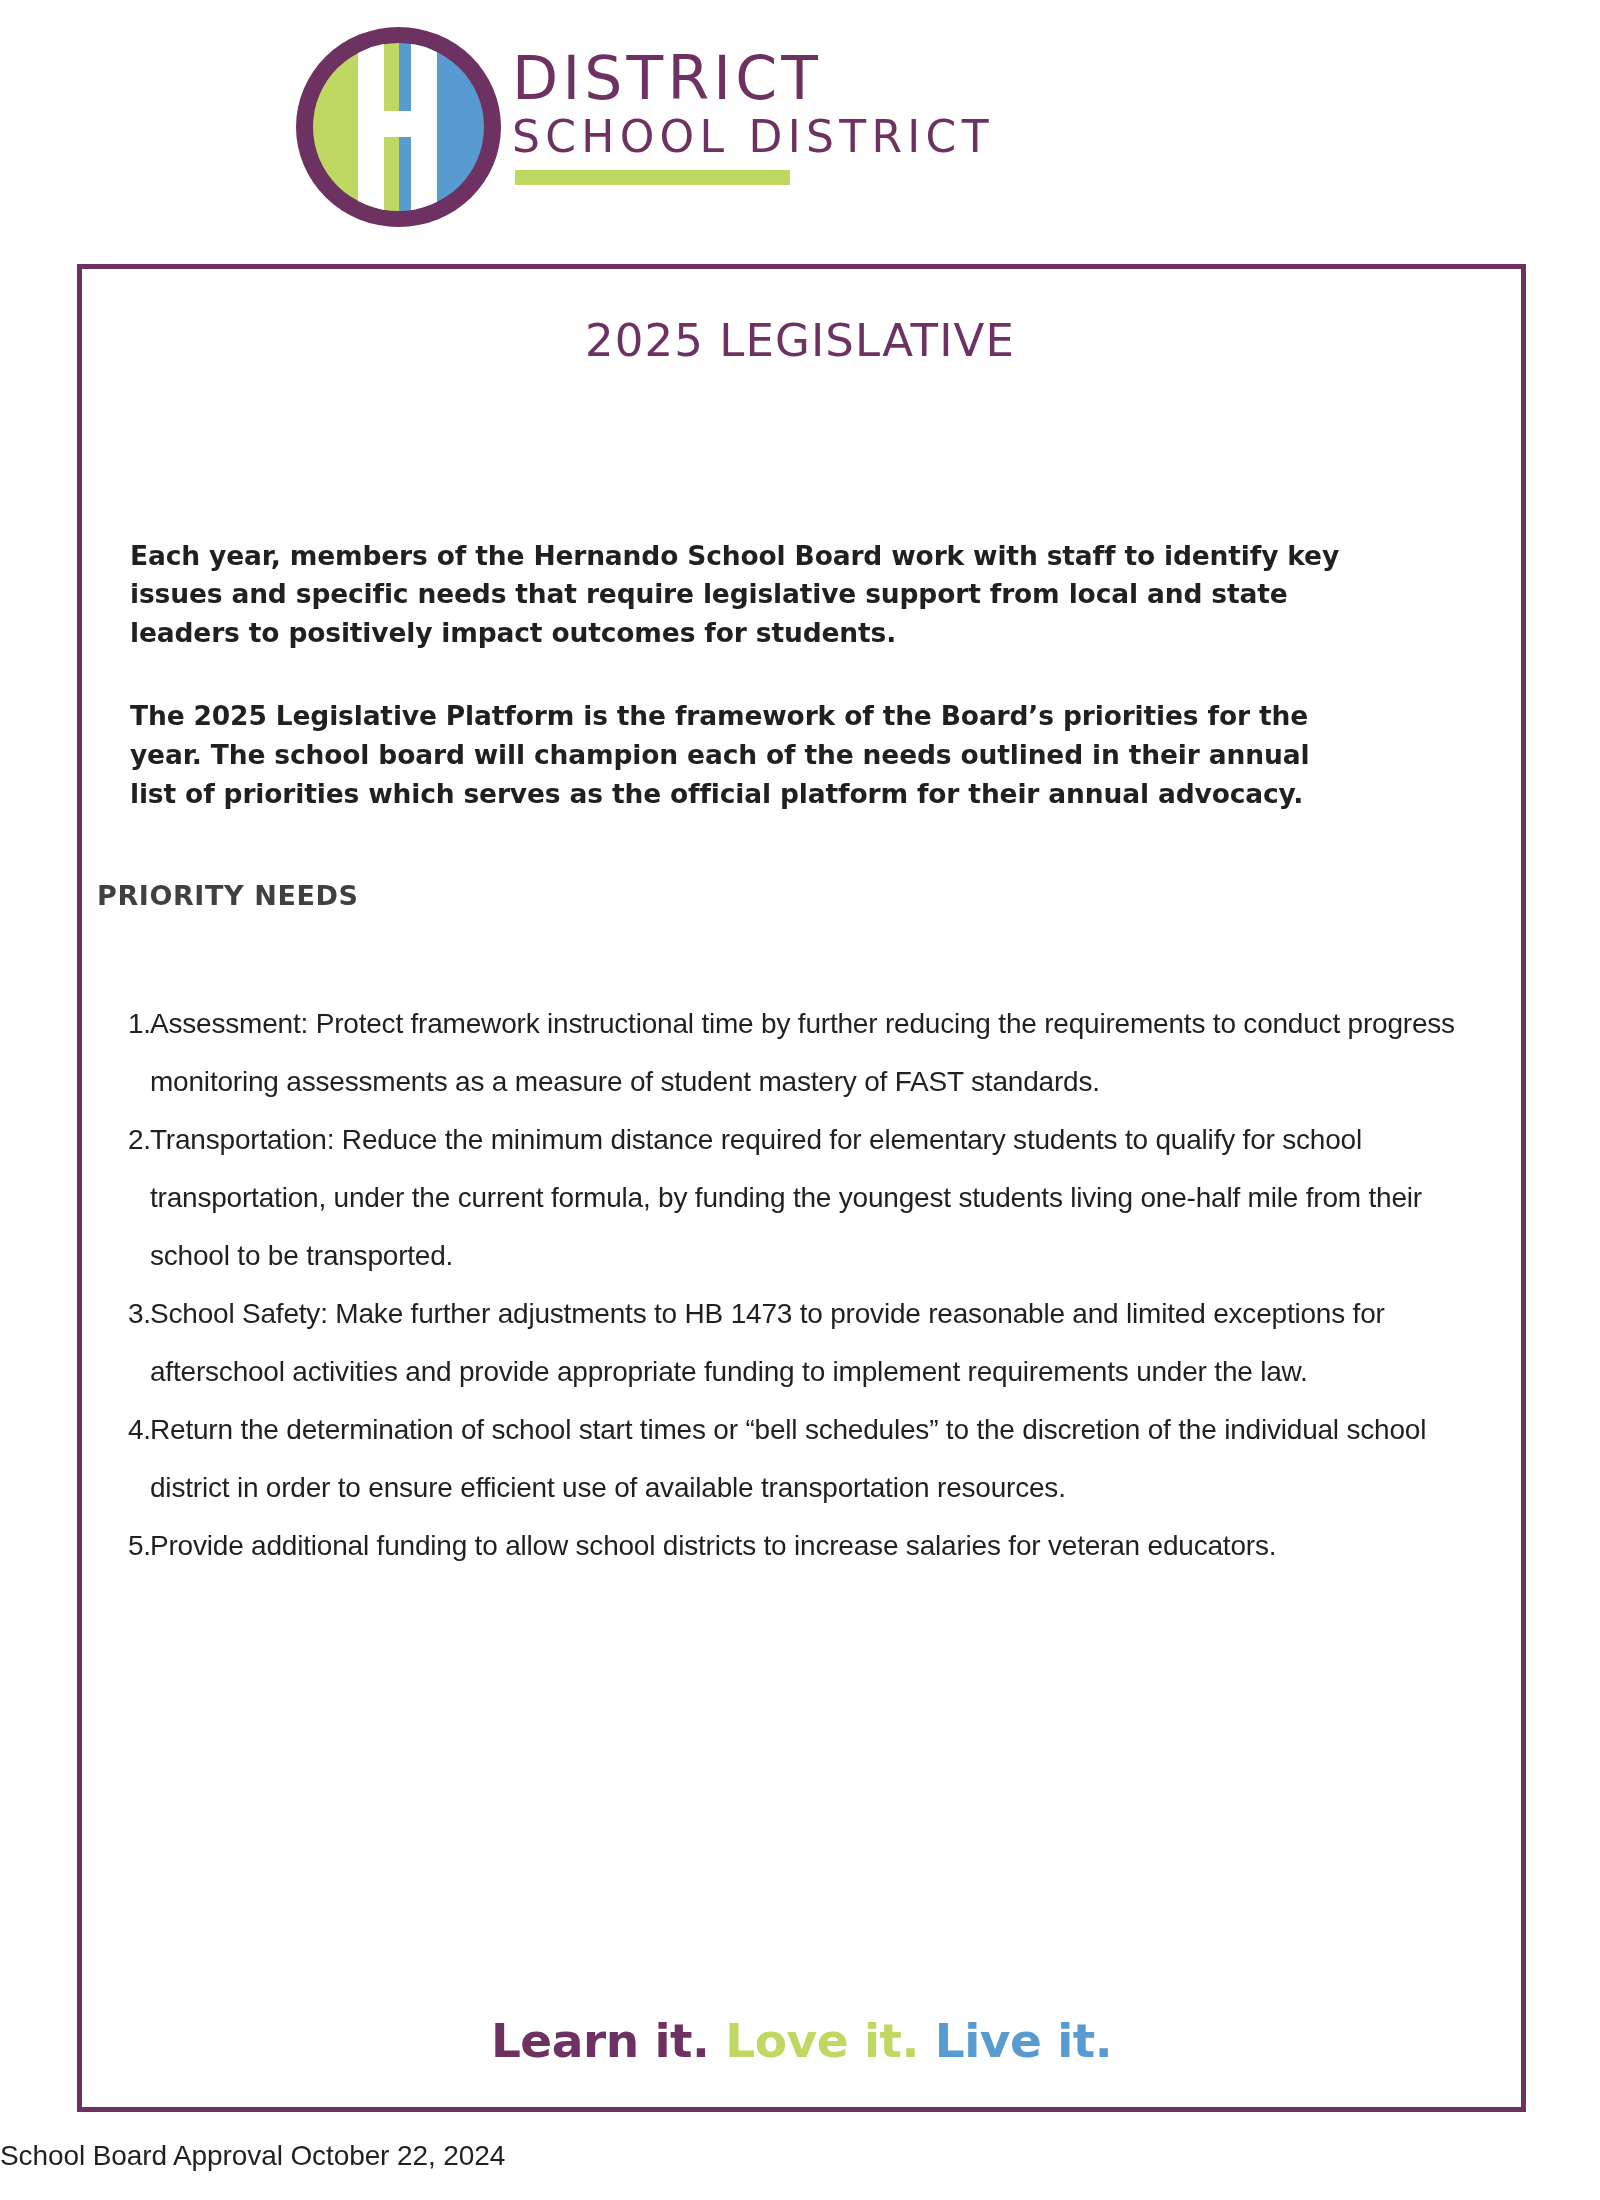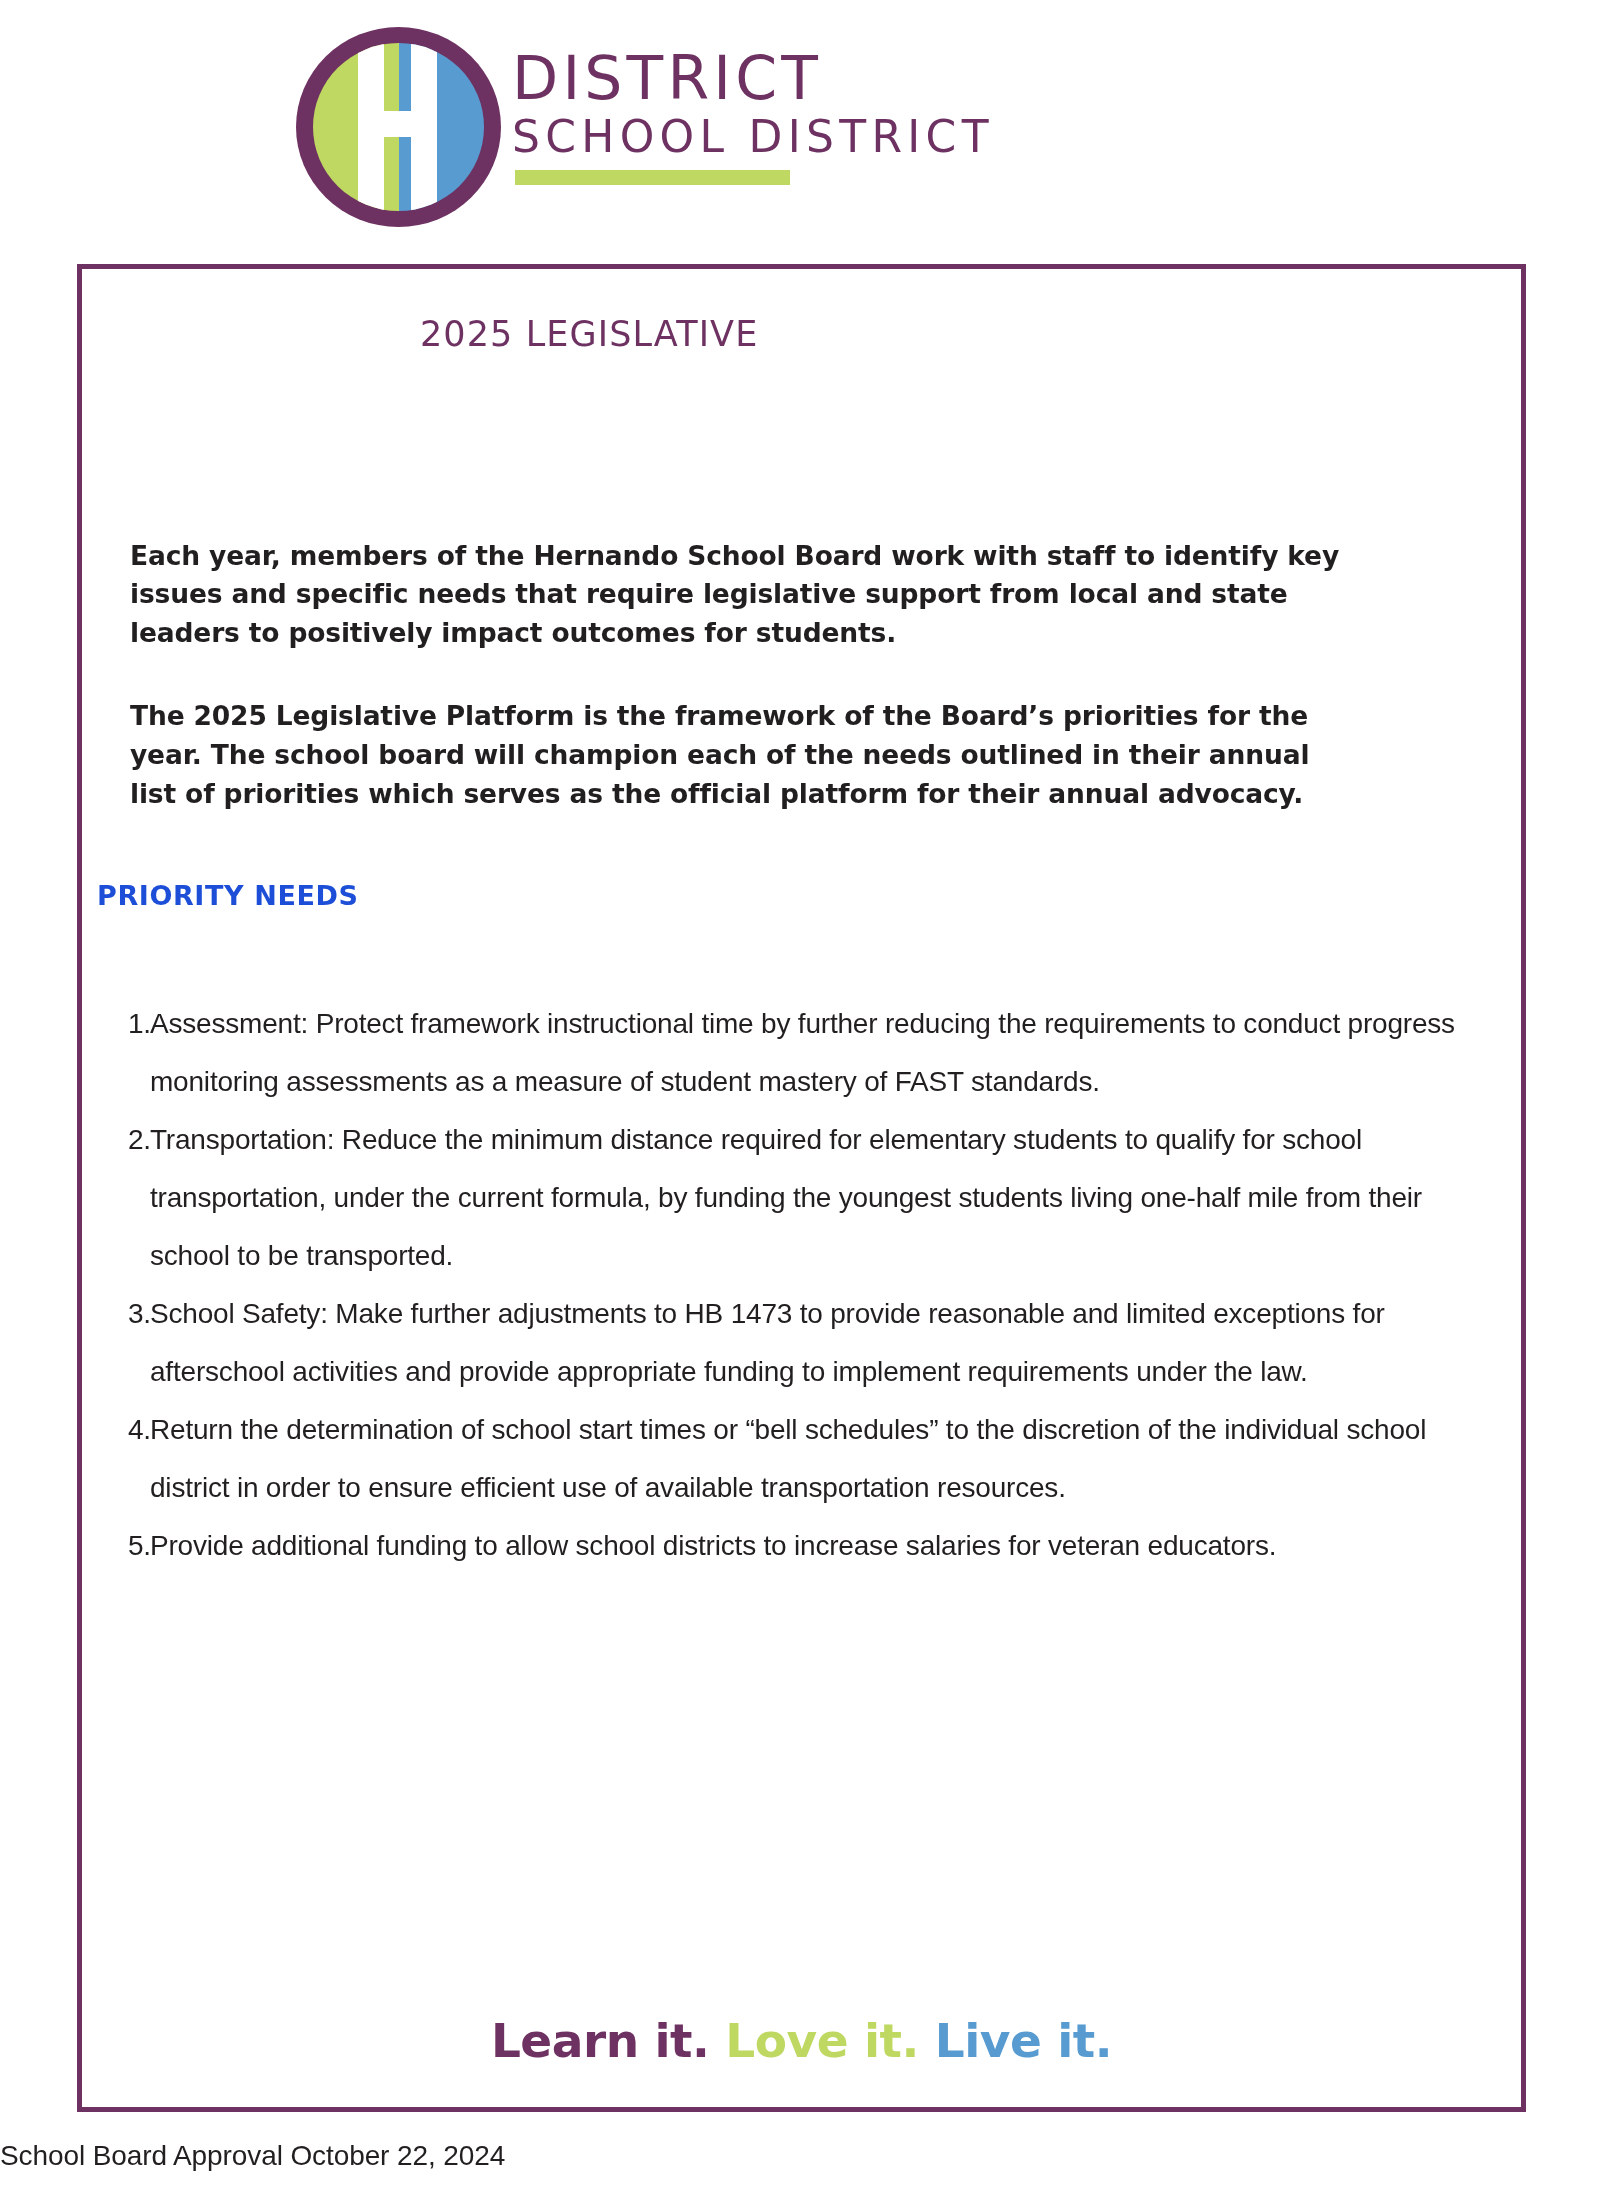--- a/index.html
+++ b/index.html
@@ -119,23 +119,23 @@
     width: 275px;
     height: 15px;
     background: #bed862;
   }
 
   #doc-title {
     position: absolute;
     left: 420px;
     top: 310px;
     width: 760px;
-    text-align: left;
-    font-family: "DejaVu Sans", sans-serif;
-    font-size: 35px;
+    text-align: center;
+    font-family: "DejaVu Sans", sans-serif;
+    font-size: 45px;
     letter-spacing: 1.1px;
     line-height: 1.38;
     color: #6e3262;
   }
 
   
   #frame {
     position: absolute;
     left: 77px;
     top: 264px;
@@ -166,21 +166,21 @@
   }
 
   #priority-heading {
     position: absolute;
     left: 97px;
     top: 880px;
     font-family: "DejaVu Sans", sans-serif;
     font-weight: 700;
     font-size: 27px;
     letter-spacing: 0.6px;
-    color: #1d4ed8;
+    color: #404040;
   }
 
   
   #priority-list {
     position: absolute;
     left: 128px;
     top: 995px;
     width: 1330px;
   }
   .pitem {

